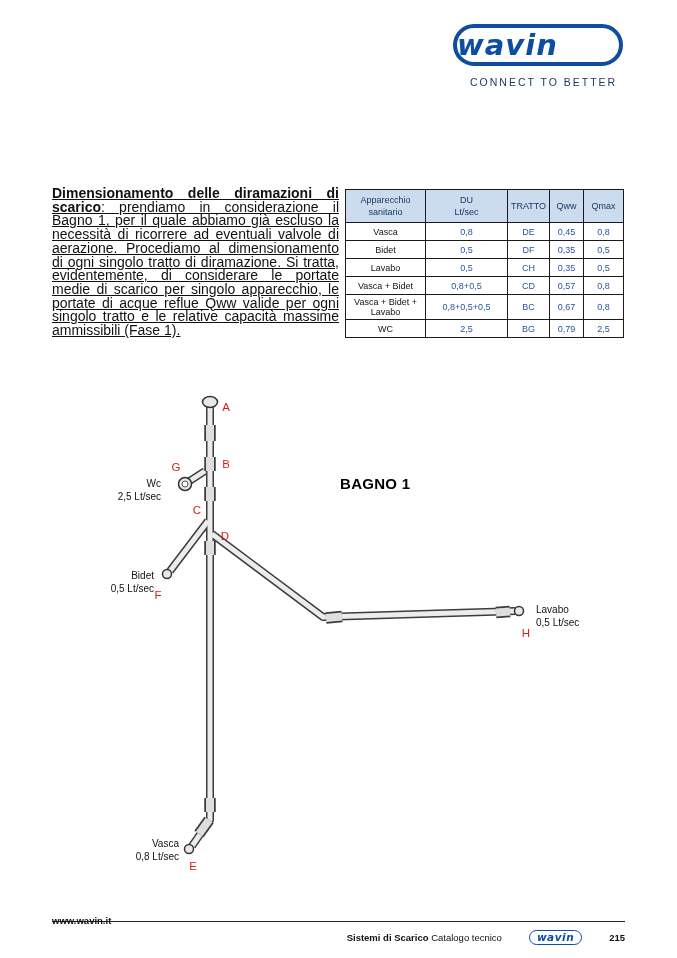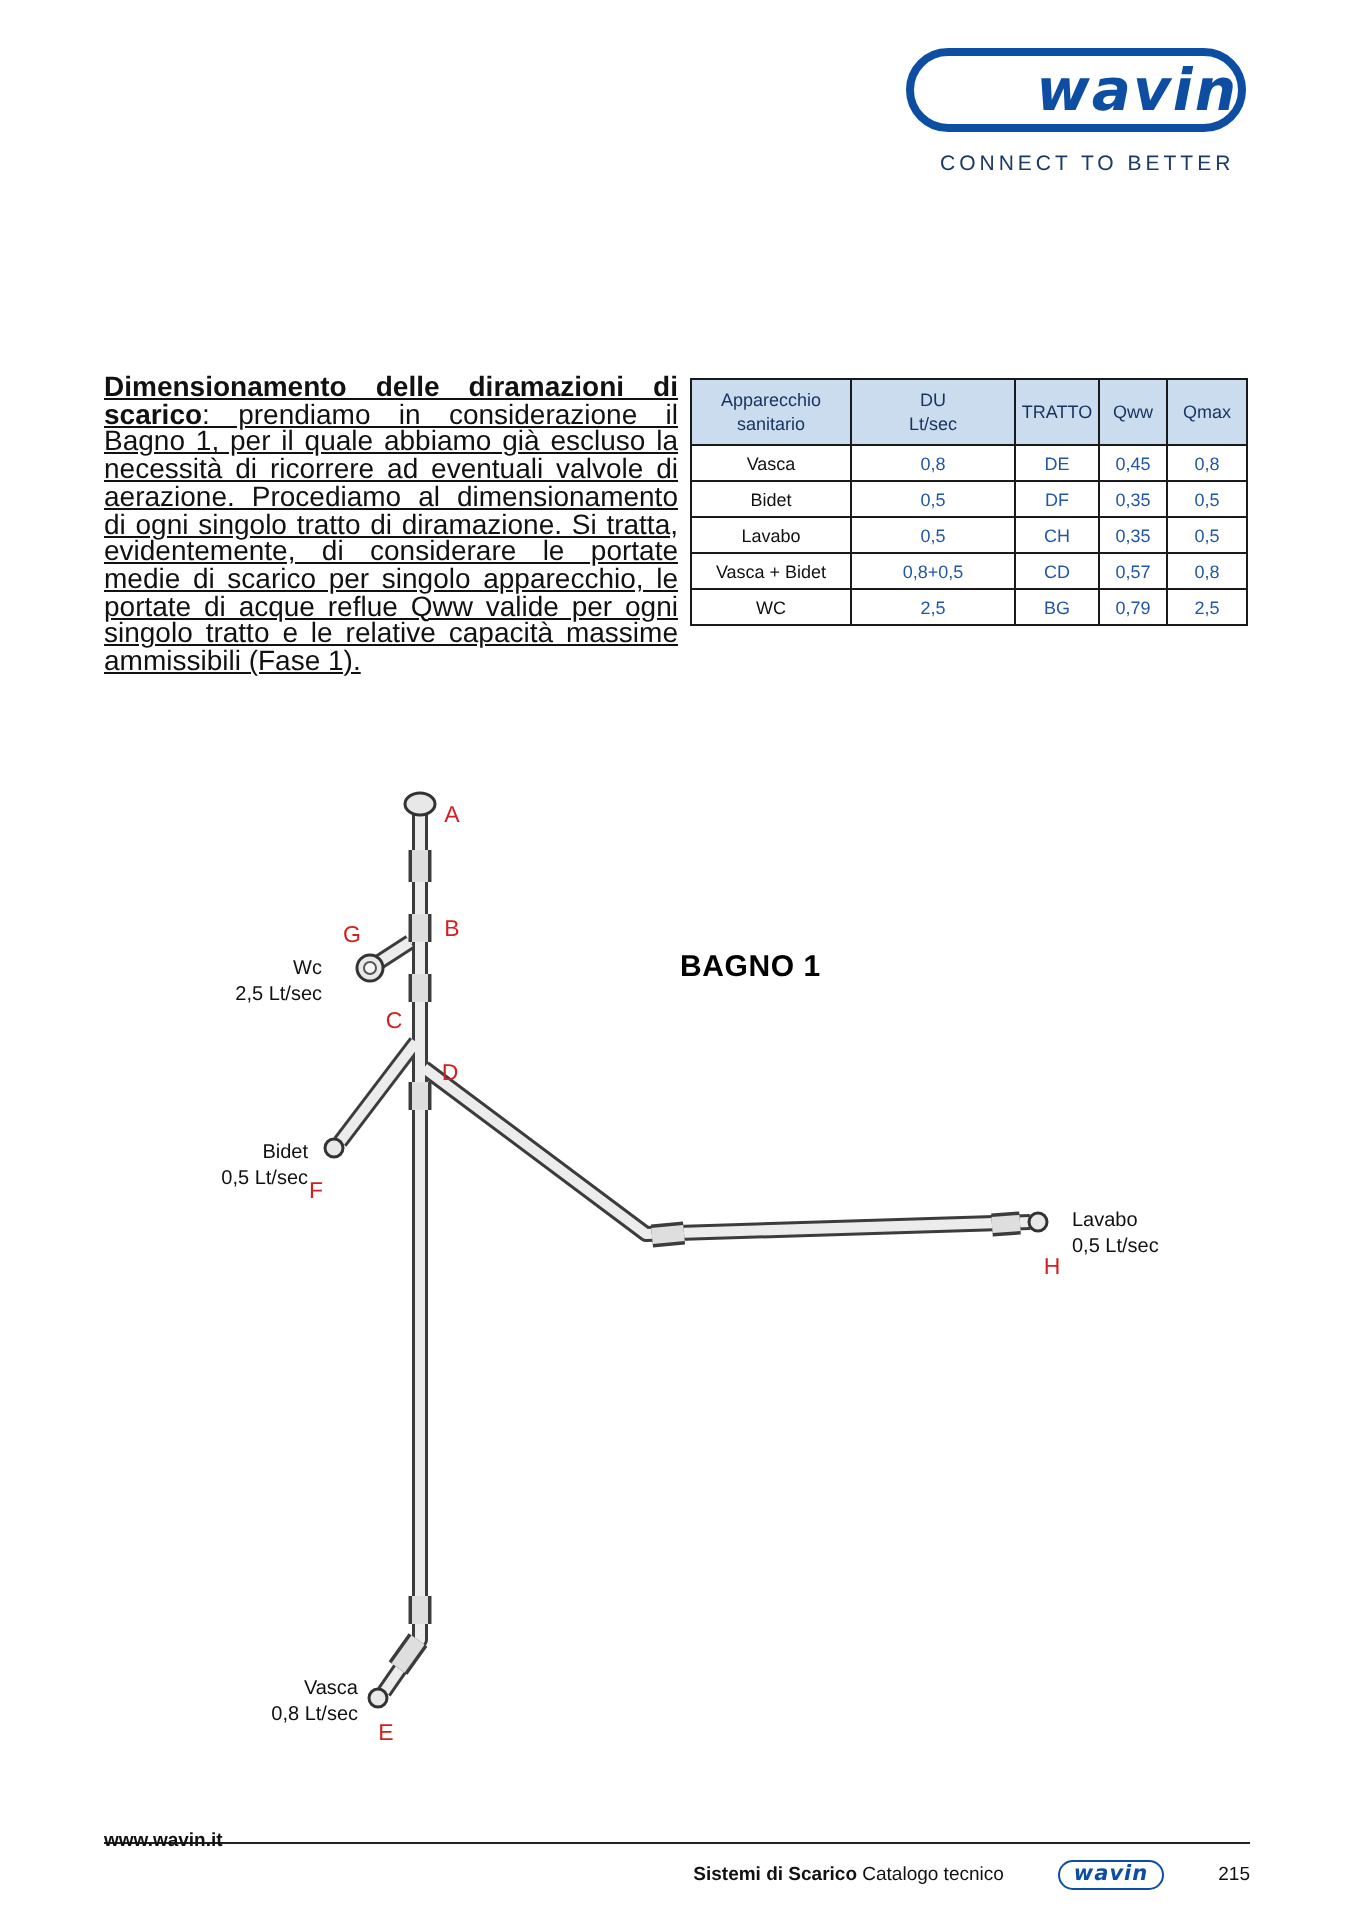--- a/index.html
+++ b/index.html
@@ -10,21 +10,21 @@
     --node-red:#d21f1f;
   }
   html,body{margin:0;padding:0;background:#fff;}
   .page{
     position:relative;width:677px;height:958px;background:#ffffff;
     font-family:"Liberation Sans", sans-serif;color:#111;overflow:hidden;
   }
   
   .logo-pill{
     border:4px solid var(--brand-blue);border-radius:26px;
-    display:flex;align-items:center;justify-content:flex-end;
+    display:flex;align-items:center;justify-content:flex-start;
     color:var(--brand-blue);font-style:italic;font-weight:bold;
     font-family:"DejaVu Sans", sans-serif;
   }
   .logo-large{position:absolute;left:453px;top:24px;width:162px;height:34px;font-size:29px;letter-spacing:1px;}
   .tagline{
     position:absolute;left:470px;top:76px;font-size:10.5px;font-weight:normal;
     letter-spacing:2px;color:var(--tagline-navy);
   }
   
   .intro{position:absolute;left:52px;top:187px;width:287px;font-size:14px;line-height:13.7px;text-align:justify;color:#111;text-decoration:underline;}
@@ -62,21 +62,21 @@
   .footer-line{position:absolute;left:52px;top:921px;width:573px;height:1px;background:#222;}
   .footer-left{position:absolute;left:52px;top:915px;font-size:9.5px;font-weight:bold;color:#111;}
   .footer-right{
     position:absolute;right:52px;top:928px;height:18px;
     display:flex;align-items:center;gap:27px;font-size:9.5px;color:#111;
   }
   .logo-small{
     border:1.5px solid var(--brand-blue);border-radius:8px;height:13px;padding:0 7px;
     font-size:10.5px;letter-spacing:0.5px;
   }
-  .page-num{font-weight:normal;}
+  .page-num{font-weight:bold;}
 </style>
 </head>
 <body>
 
 <div class="page">
 
   <div class="logo-pill logo-large">
     <span>wavin</span>
   </div>
   <div class="tagline">CONNECT TO BETTER</div>
@@ -134,20 +134,27 @@
         <td class="c-blue">0,5</td>
         <td class="c-blue">CH</td>
         <td class="c-blue">0,35</td>
         <td class="c-blue">0,5</td>
       </tr>
       <tr>
         <td class="c-black">Vasca + Bidet</td>
         <td class="c-blue">0,8+0,5</td>
         <td class="c-blue">CD</td>
         <td class="c-blue">0,57</td>
+        <td class="c-blue">0,8</td>
+      </tr>
+      <tr>
+        <td class="c-black">Vasca + Bidet + Lavabo</td>
+        <td class="c-blue">0,8+0,5+0,5</td>
+        <td class="c-blue">BC</td>
+        <td class="c-blue">0,67</td>
         <td class="c-blue">0,8</td>
       </tr>
       <tr>
         <td class="c-black">WC</td>
         <td class="c-blue">2,5</td>
         <td class="c-blue">BG</td>
         <td class="c-blue">0,79</td>
         <td class="c-blue">2,5</td>
       </tr>
     </tbody>

